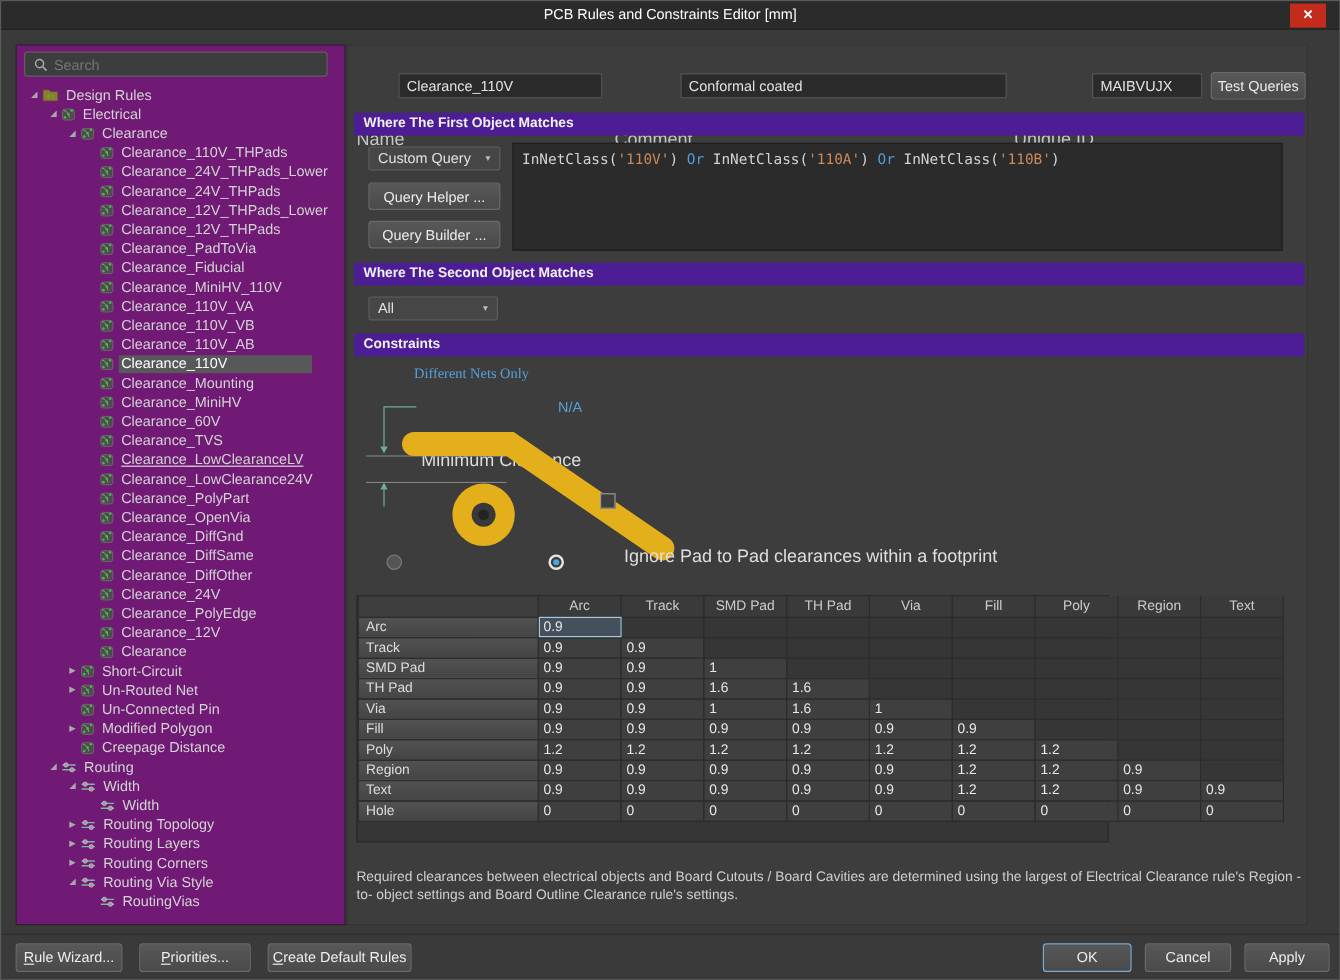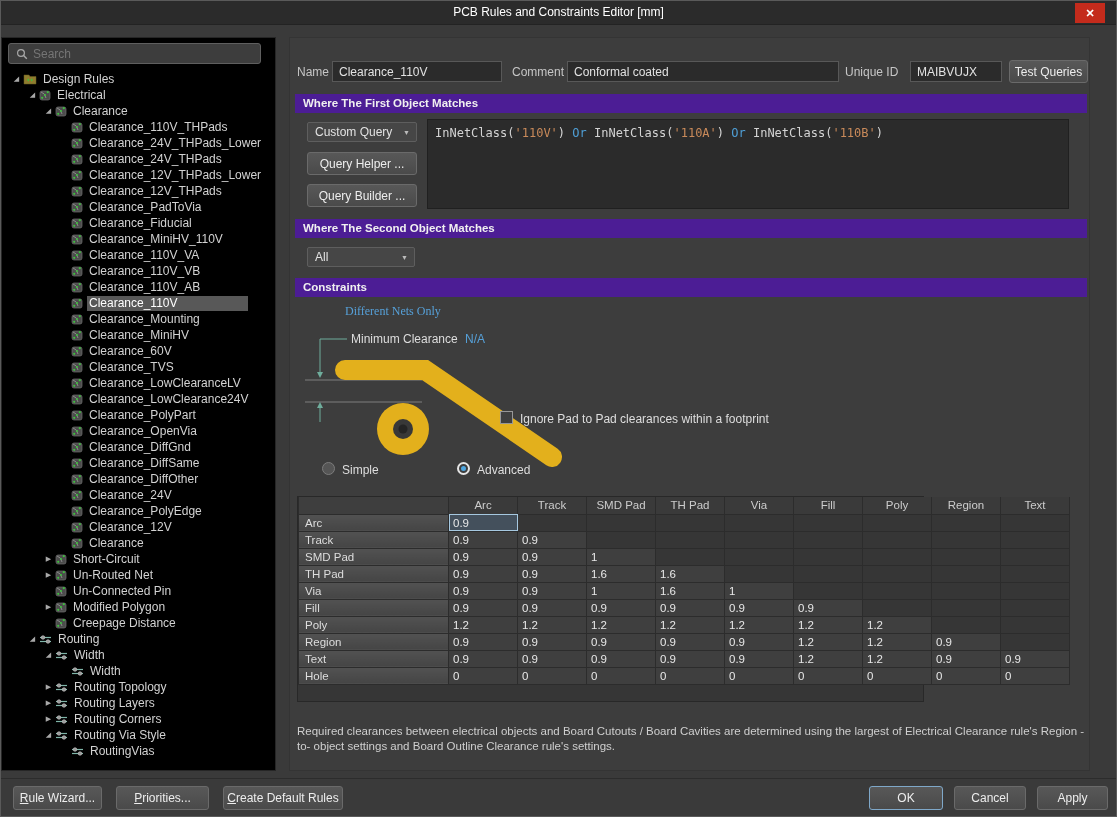--- a/index.html
+++ b/index.html
@@ -8,33 +8,33 @@
   #win {
     position:relative; width:1117px; height:817px;
     background:#3a3a3a; border:1px solid #5a5a5a; overflow:hidden;
     color:#d6d6d6; font-size:12px;
   }
   
   .titlebar { position:absolute; left:0; top:0; width:100%; height:24px; background:#2b2b2b; border-bottom:1px solid #232323; }
   .titlebar .title { position:absolute; left:0; right:0; top:4px; text-align:center; color:#ffffff; font-size:12px; }
   .close-btn { position:absolute; right:11px; top:2px; width:30px; height:20px; background:#c42b1c; color:#fff; border:none; font-size:11px; font-weight:bold; cursor:pointer; line-height:20px; text-align:center; }
   
-  .left-panel { position:absolute; left:0; top:36px; width:275px; height:734px; background:#000000; border:1px solid #262626; }
+  .left-panel { position:absolute; left:12px; top:36px; width:275px; height:734px; background:#701a75; border:1px solid #262626; }
   .searchbox { position:absolute; left:6px; top:5px; width:253px; height:21px; background:#3d3d3d; border:1px solid #5f5f5f; border-radius:3px; display:flex; align-items:center; }
   .searchbox svg { margin:0 5px 0 7px; }
   .searchbox input { flex:1; background:transparent; border:none; outline:none; color:#c8c8c8; font-size:12px; font-family:"Liberation Sans",sans-serif; }
   .tree { position:absolute; left:0; top:33px; width:273px; height:699px; overflow:hidden; }
   .tree-row { height:16px; display:flex; align-items:center; white-space:nowrap; cursor:default; }
   .tree-row.selected .tl { background:#585858; color:#fff; padding-right:70px; }
   .tw { display:inline-block; width:13px; font-size:7px; color:#a8a8a8; text-align:center; flex:none; }
   .tree-row svg { flex:none; margin-right:4px; }
   .tl { color:#d2d2d2; font-size:12px; line-height:15px; padding:0 2px; }
   
   .right-panel { position:absolute; left:288px; top:36px; width:801px; height:734px; background:#3d3d3d; border:1px solid #343434; }
-  .flabel { position:absolute; color:#c6c6c6; font-size:12px; }
+  .flabel { position:absolute; color:#c6c6c6; font-size:15px;margin-top:43px; }
   .tfield { position:absolute; height:21px; background:#2b2b2b; border:1px solid #585858; color:#e2e2e2; font-size:12px; padding:0 6px; font-family:"Liberation Sans",sans-serif; outline:none; }
   .btn { background:linear-gradient(#585858,#4a4a4a); border:1px solid #6a6a6a; border-radius:3px; color:#ededed; font-size:12px; font-family:"Liberation Sans",sans-serif; cursor:pointer; }
   .btn u { text-decoration:underline; }
   .sec-header { position:absolute; left:5px; width:792px; height:19px; background:#4c1d95; color:#f0f0f0; font-weight:bold; font-size:11.5px; line-height:19px; padding-left:8px; }
   .dropdown { position:absolute; height:20px; background:#464646; border:1px solid #5e5e5e; border-radius:2px; color:#e2e2e2; font-size:12px; line-height:18px; padding-left:7px; cursor:pointer; }
   .dropdown .dd-arrow { position:absolute; right:6px; top:1px; font-size:7px; color:#bbbbbb; line-height:18px; }
   .querybox { position:absolute; left:137px; top:81px; width:642px; height:90px; background:#2b2b2b; border:1px solid #202020; font-family:"DejaVu Sans Mono",monospace; font-size:12px; padding:5px 7px; line-height:16px; }
   .tok-plain { color:#d4d4d4; } .tok-string { color:#c98a5a; } .tok-keyword { color:#4f9fd6; }
   .linktext { color:#56a0d8; }
   
@@ -279,21 +279,21 @@
           <span class="tw"></span>
           <svg width="12" height="12" viewBox="0 0 12 12">
     <rect x="1" y="2" width="10" height="9" rx="2" fill="#4c4c4c" stroke="#707070" stroke-width="0.7"></rect>
     <path d="M2 3 q4 1 5 6" fill="none" stroke="#9a9a9a" stroke-width="0.8"></path>
     <circle cx="3.2" cy="8.8" r="1.1" fill="#3fbf3f"></circle>
             <circle cx="6" cy="6" r="1.1" fill="#3fbf3f"></circle>
             <circle cx="8.8" cy="3.2" r="1.1" fill="#3fbf3f"></circle>
   </svg>
           <span class="tl">Clearance_TVS</span>
         </div>
-        <div class="tree-row" style="padding-left: 56px;">
+        <div class="tree-row" style="padding-left: 56px; text-decoration: underline;">
           <span class="tw"></span>
           <svg width="12" height="12" viewBox="0 0 12 12">
     <rect x="1" y="2" width="10" height="9" rx="2" fill="#4c4c4c" stroke="#707070" stroke-width="0.7"></rect>
     <path d="M2 3 q4 1 5 6" fill="none" stroke="#9a9a9a" stroke-width="0.8"></path>
     <circle cx="3.2" cy="8.8" r="1.1" fill="#3fbf3f"></circle>
             <circle cx="6" cy="6" r="1.1" fill="#3fbf3f"></circle>
             <circle cx="8.8" cy="3.2" r="1.1" fill="#3fbf3f"></circle>
   </svg>
           <span class="tl">Clearance_LowClearanceLV</span>
         </div>

